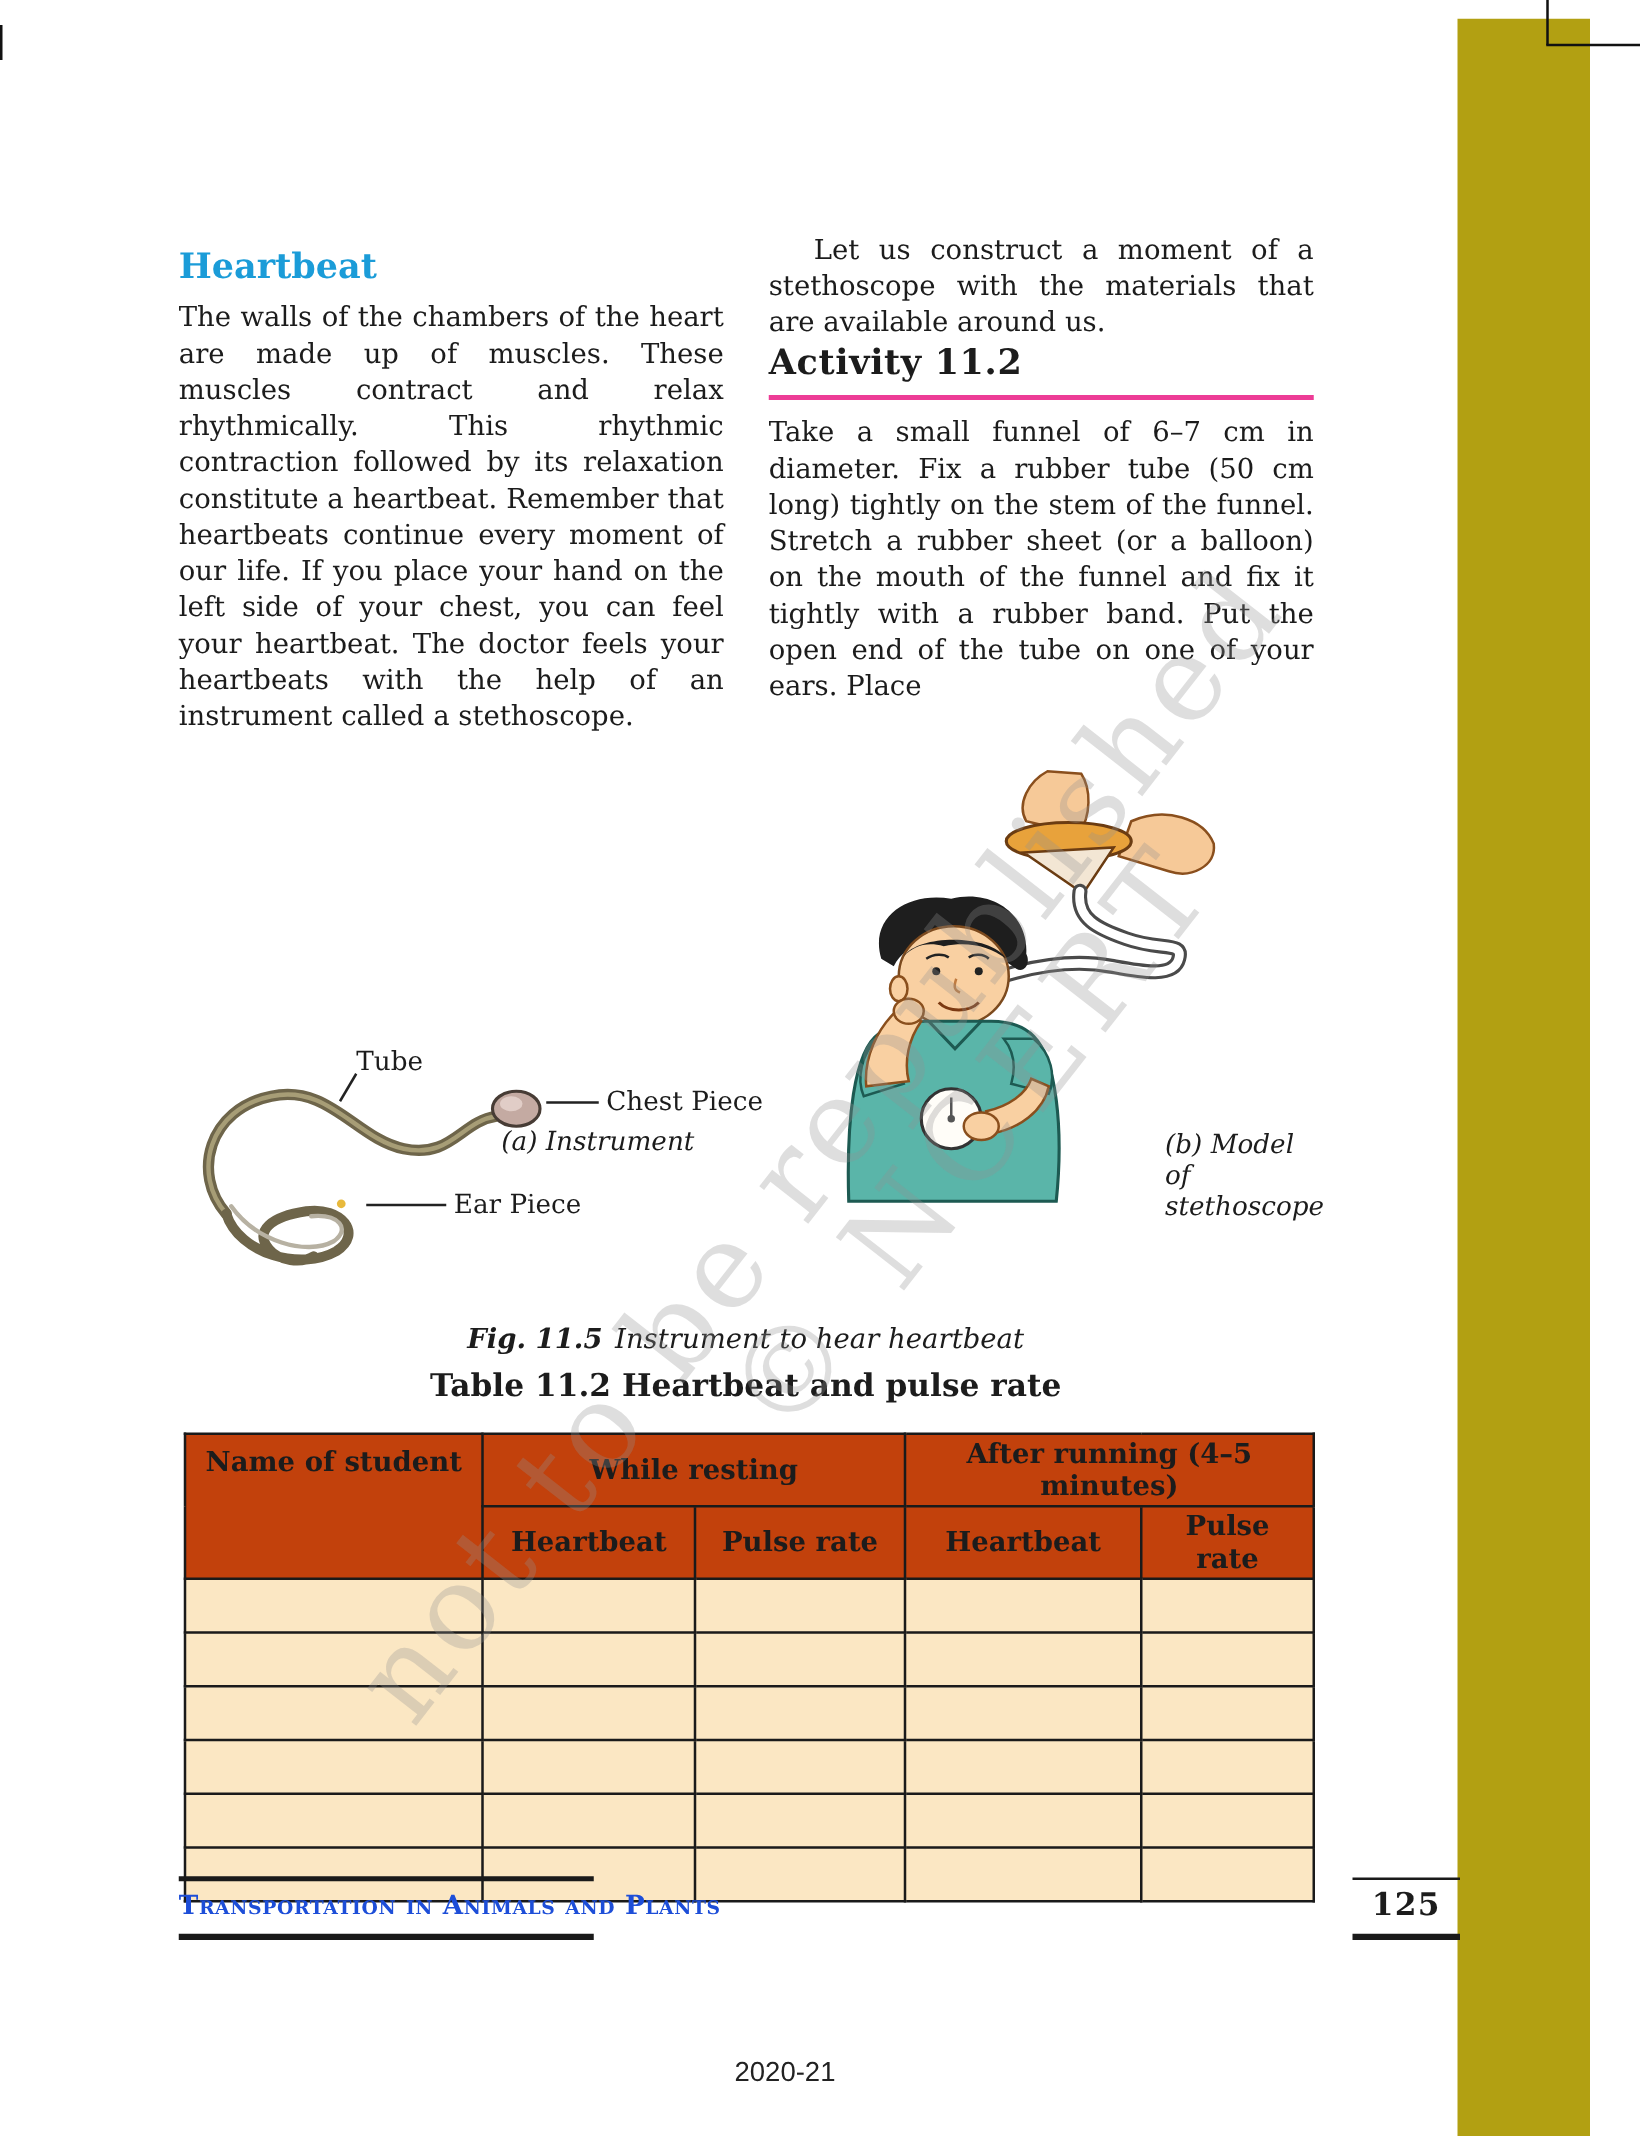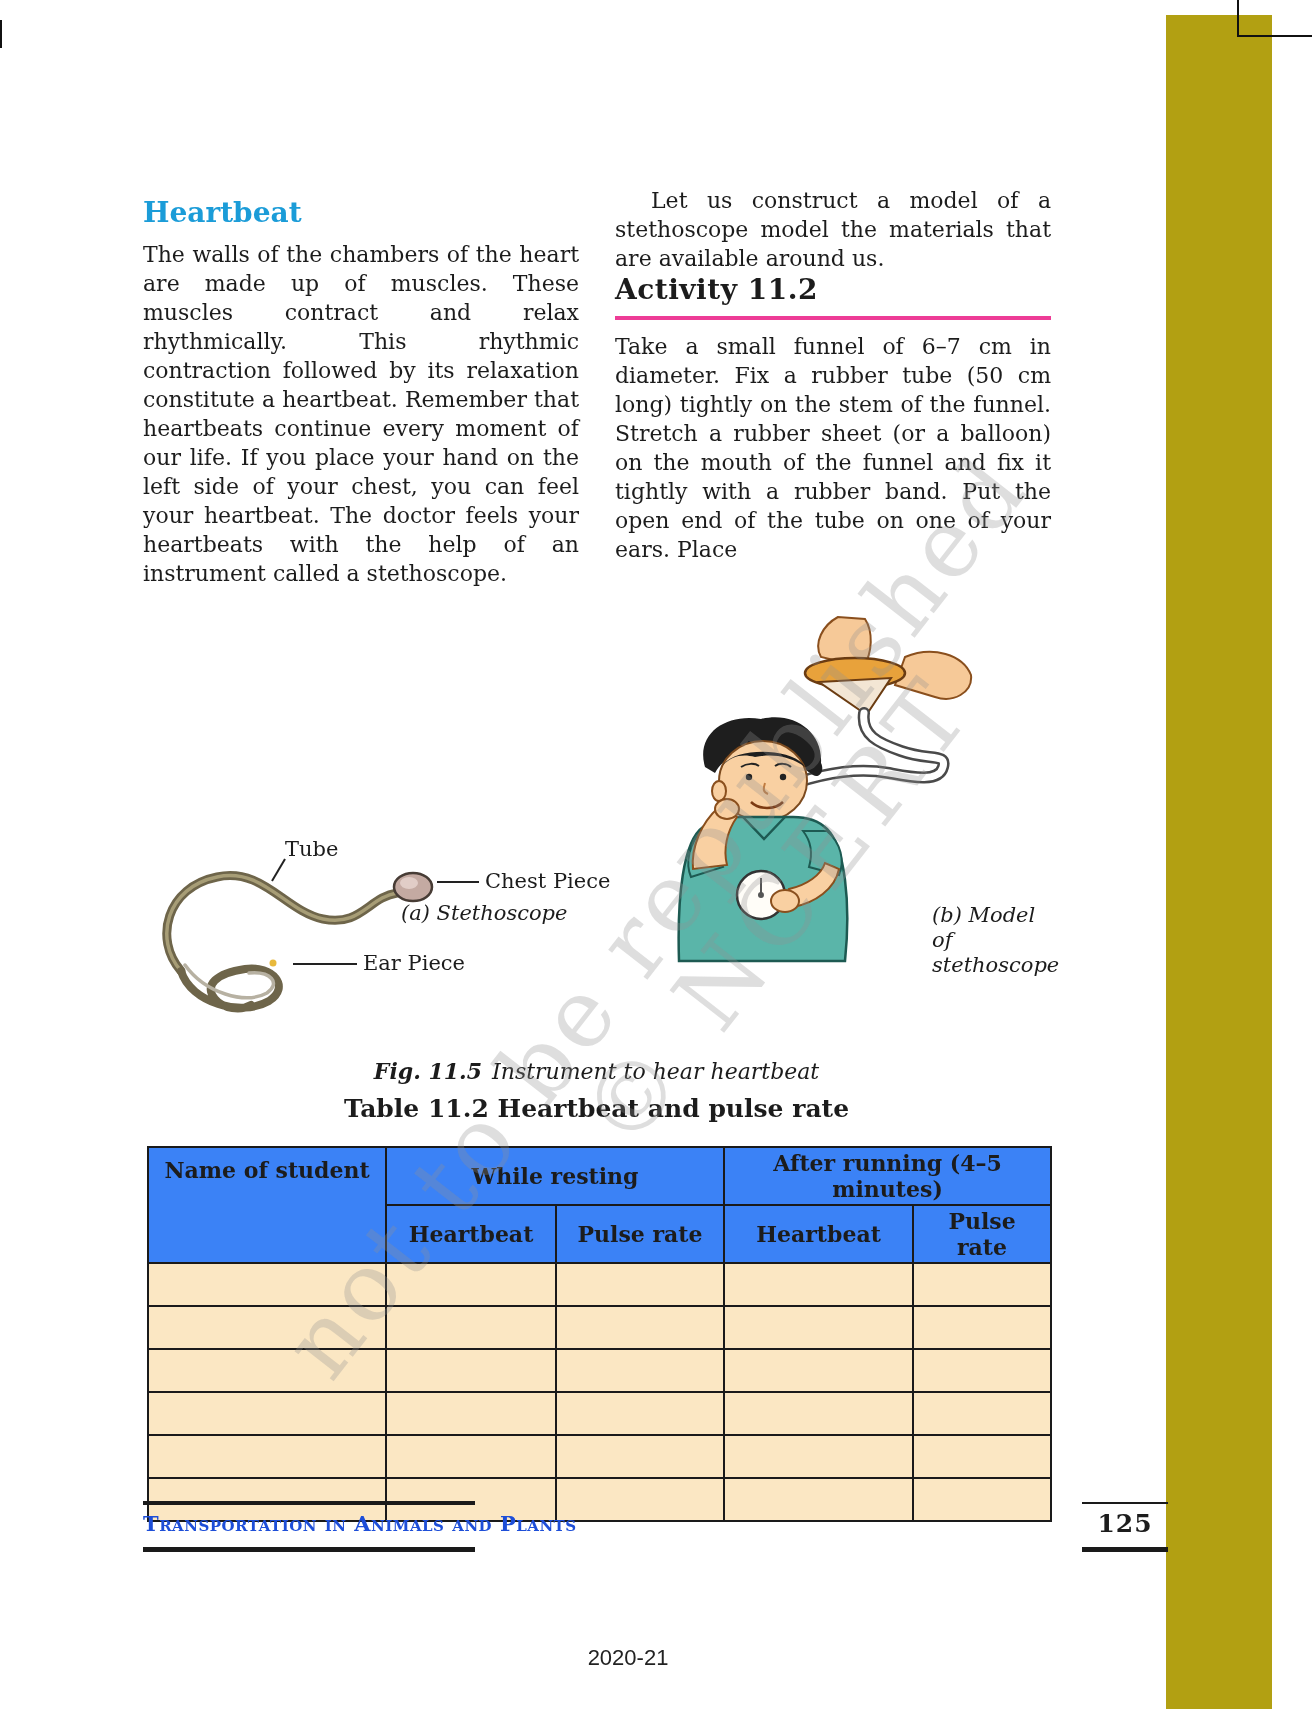--- a/index.html
+++ b/index.html
@@ -39,21 +39,21 @@
   .caption{position:absolute;left:143px;top:1058px;width:907px;text-align:center;
            font-size:22px;font-style:italic;z-index:2;}
   .caption .capbold{font-weight:bold;margin-right:10px;}
 
   
   .tbl-title{position:absolute;left:143px;top:1094px;width:907px;text-align:center;
              font-size:25px;font-weight:bold;z-index:2;}
   table.hb-table{position:absolute;left:147px;top:1146px;width:903px;z-index:2;
                  border-collapse:collapse;table-layout:fixed;}
   .hb-table th,.hb-table td{border:2px solid #1a1a1a;}
-  .hb-table thead th{background:#3b82f6;font-size:22px;font-weight:bold;padding:2px 8px;}
+  .hb-table thead th{background:#c2410c;font-size:22px;font-weight:bold;padding:2px 8px;}
   .hb-table thead tr:first-child th{height:38px;}
   .hb-table thead tr:last-child th{height:36px;}
   .hb-table th.name-col{vertical-align:top;padding-top:9px;}
   .hb-table tbody td{background:#fbe7c3;height:39px;}
 
   
   .foot-rule{position:absolute;background:#1a1a1a;z-index:2;}
   .chapter{position:absolute;left:143px;top:1511px;font-size:21px;font-weight:bold;
            color:#1d4ed8;font-variant:small-caps;letter-spacing:0.5px;z-index:2;}
   .pagenum{position:absolute;left:1082px;top:1509px;width:86px;text-align:center;
@@ -73,21 +73,21 @@
 
   <div class="wm wm1">© NCERT</div>
   <div class="wm wm2">not to be republished</div>
 
   <div class="col left">
     <h2 class="heartbeat">Heartbeat</h2>
     <p class="body-text">The walls of the chambers of the heart are made up of muscles. These muscles contract and relax rhythmically. This rhythmic contraction followed by its relaxation constitute a heartbeat. Remember that heartbeats continue every moment of our life. If you place your hand on the left side of your chest, you can feel your heartbeat. The doctor feels your heartbeats with the help of an instrument called a stethoscope.</p>
   </div>
 
   <div class="col right">
-    <p class="body-text indent">Let us construct a model of a stethoscope model the materials that are available around us.</p>
+    <p class="body-text indent">Let us construct a moment of a stethoscope with the materials that are available around us.</p>
     <h3 class="activity">Activity 11.2</h3>
     <p class="body-text activity-para">Take a small funnel of 6–7 cm in diameter. Fix a rubber tube (50 cm long) tightly on the stem of the funnel. Stretch a rubber sheet (or a balloon) on the mouth of the funnel and fix it tightly with a rubber band. Put the open end of the tube on one of your ears. Place</p>
   </div>
 
   <div class="figure">
 
     <svg style="position:absolute;left:2px;top:238px;" width="320" height="172" viewBox="0 0 320 172">
       <path d="M36,118 C8,86 22,34 72,24 C118,14 140,58 178,66 C216,74 224,44 252,40" fill="none" stroke="#6e654a" stroke-width="9" stroke-linecap="round"></path>
       <path d="M36,118 C8,86 22,34 72,24 C118,14 140,58 178,66 C216,74 224,44 252,40" fill="none" stroke="#a79d76" stroke-width="3.5" stroke-linecap="round"></path>
       <path d="M36,118 C46,150 96,164 124,148 C146,134 128,112 100,116 C72,120 58,132 70,146 C78,156 96,158 106,152" fill="none" stroke="#6e654a" stroke-width="8" stroke-linecap="round"></path>
@@ -128,21 +128,21 @@
       <path d="M196,254 C192,274 172,288 150,292 L146,274 C164,270 178,260 182,248 Z" fill="#f9d0a2" stroke="#8a4f1d" stroke-width="2"></path>
       <circle cx="118" cy="280" r="24" fill="#fffdf8" stroke="#333" stroke-width="2.5"></circle>
       <path d="M118,280 L118,263" stroke="#555" stroke-width="2"></path>
       <circle cx="118" cy="280" r="3" fill="#555"></circle>
       <ellipse cx="142" cy="286" rx="14" ry="11" fill="#f9d0a2" stroke="#8a4f1d" stroke-width="2"></ellipse>
     </svg>
 
     <div class="fig-label" style="left:142px;top:222px;">Tube</div>
     <div class="ptr" style="left:294px;top:266px;width:42px;"></div>
     <div class="fig-label" style="left:342px;top:254px;">Chest Piece</div>
-    <div class="fig-sub" style="left:258px;top:286px;">(a) Stethoscope</div>
+    <div class="fig-sub" style="left:258px;top:286px;">(a) Instrument</div>
     <div class="ptr" style="left:150px;top:348px;width:64px;"></div>
     <div class="fig-label" style="left:220px;top:336px;">Ear Piece</div>
     <div class="fig-sub" style="left:789px;top:288px;width:125px;">(b) Model of stethoscope</div>
   </div>
 
   <div class="caption">
     <span class="capbold">Fig. 11.5</span><span>Instrument to hear heartbeat</span>
   </div>
 
   <div class="tbl-title">Table 11.2 Heartbeat and pulse rate</div>

